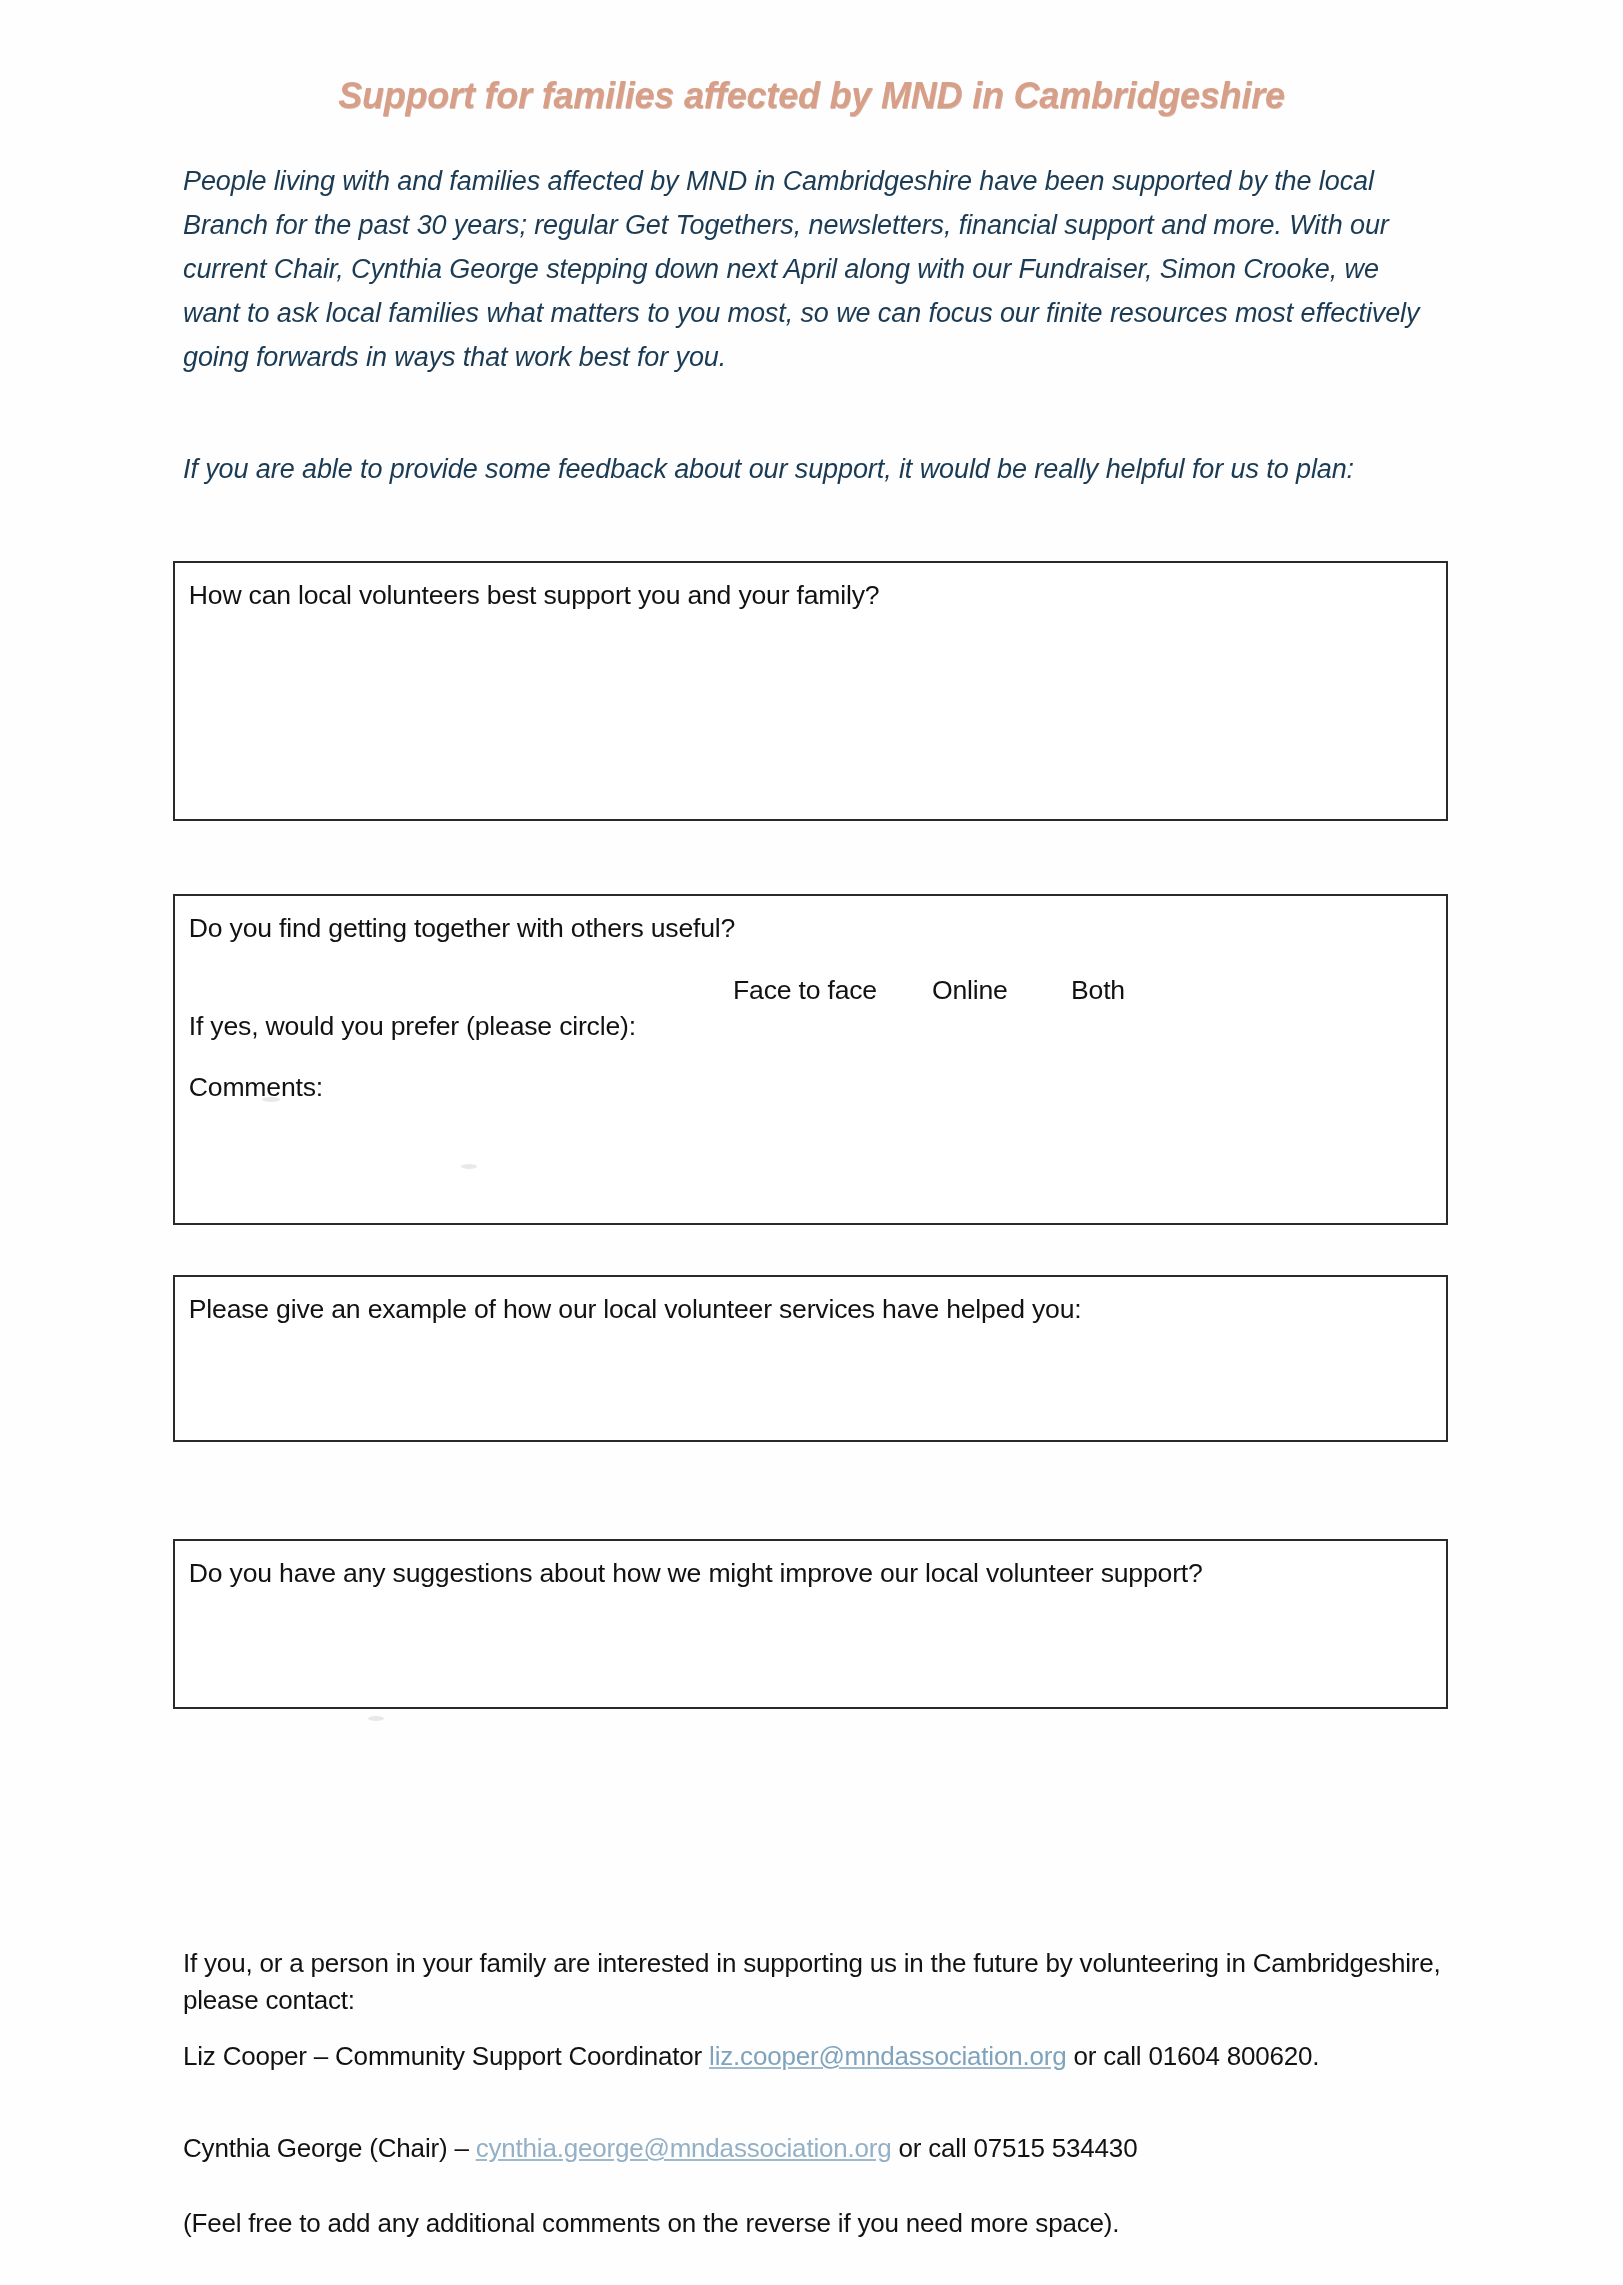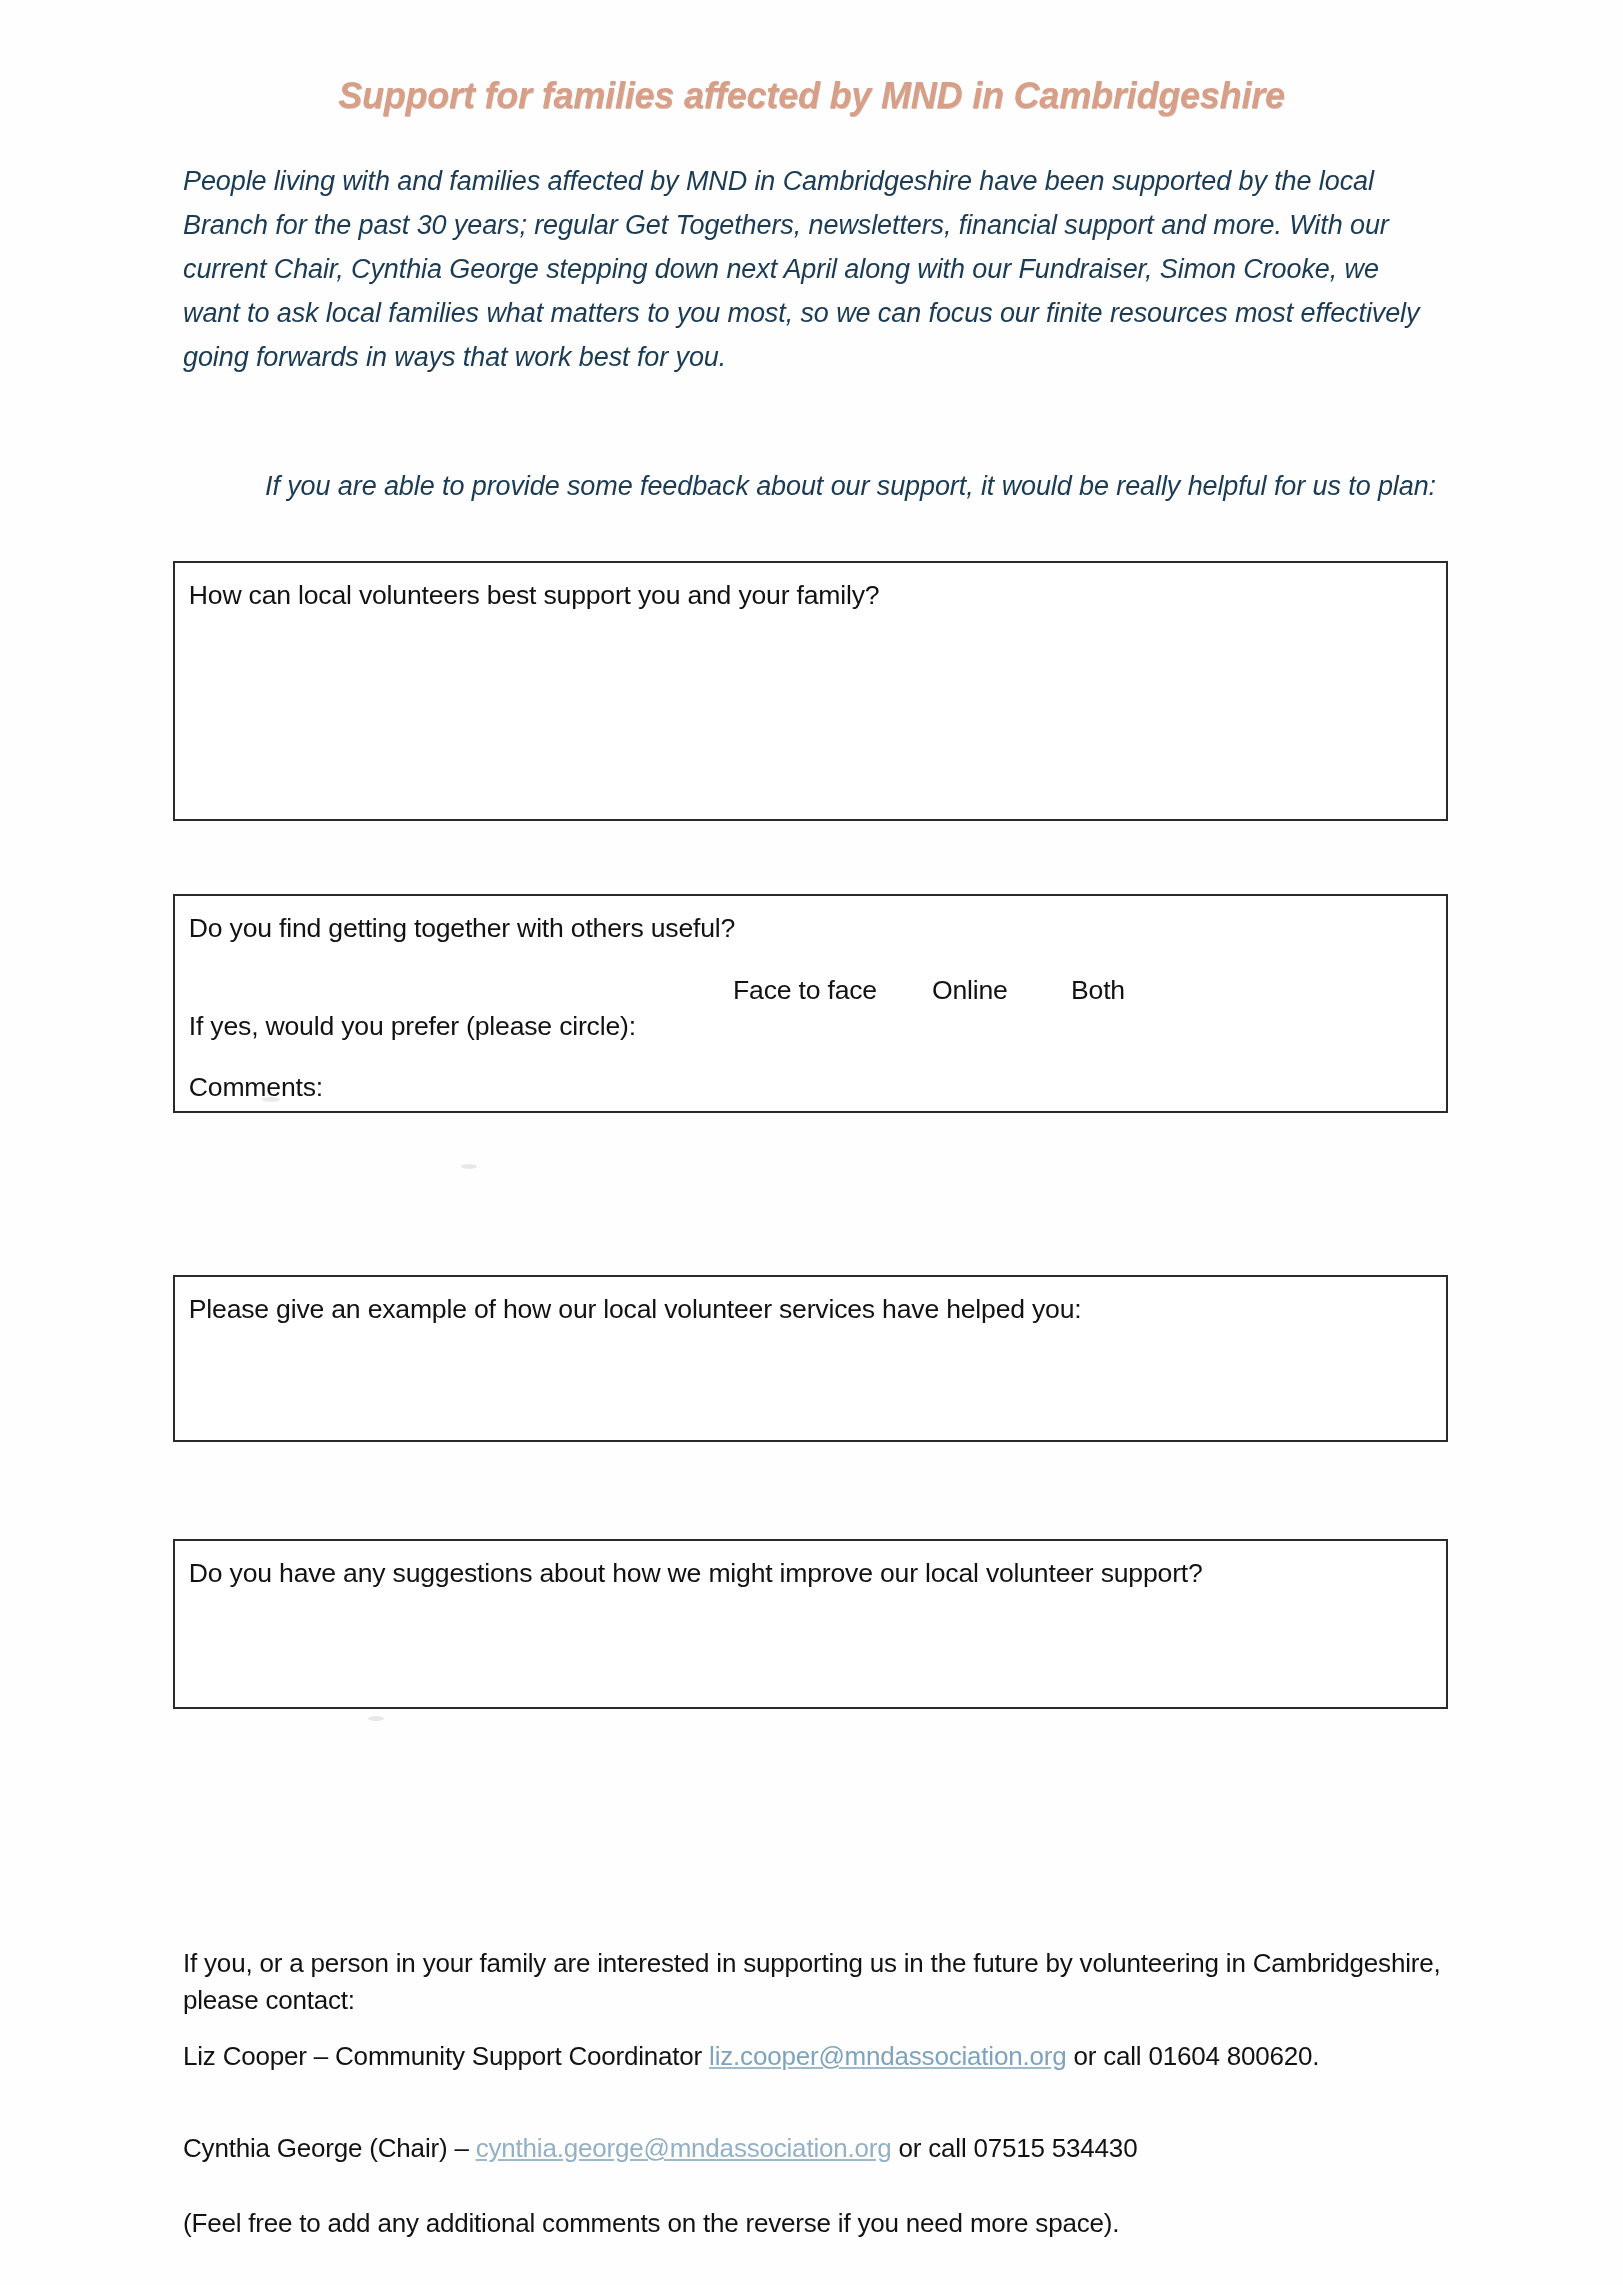--- a/index.html
+++ b/index.html
@@ -43,21 +43,21 @@
     left: 183px;
     width: 1253px;
     font-family: "Liberation Sans", sans-serif;
     font-style: italic;
     font-size: 27px;
     line-height: 44px;
     color: #1b3b54;
     letter-spacing: -0.1px;
   }
   #intro-1 { top: 132px; }
-  #intro-2 { top: 437px; text-align: right; }
+  #intro-2 { top: 420px; }
 
   
   .qbox {
     position: absolute;
     left: 173px;
     width: 1275px;
     border: 2px solid #2a2a2a;
     box-sizing: border-box;
     background: #ffffff;
   }
@@ -67,21 +67,21 @@
     top: 15.8px;
     right: 4px;
     font-family: "Liberation Sans", sans-serif;
     font-size: 26.6px;
     color: #121212;
     letter-spacing: -0.2px;
     line-height: 33px;
   }
 
   #qbox-1 { top: 561px;  height: 260px; }
-  #qbox-2 { top: 894px;  height: 219px; }
+  #qbox-2 { top: 894px;  height: 331px; }
   #qbox-3 { top: 1275px; height: 167px; }
   #qbox-4 { top: 1539px; height: 170px; }
 
   
   .row-line {
     position: absolute;
     left: 13.8px;
     font-family: "Liberation Sans", sans-serif;
     font-size: 26.6px;
     color: #121212;

